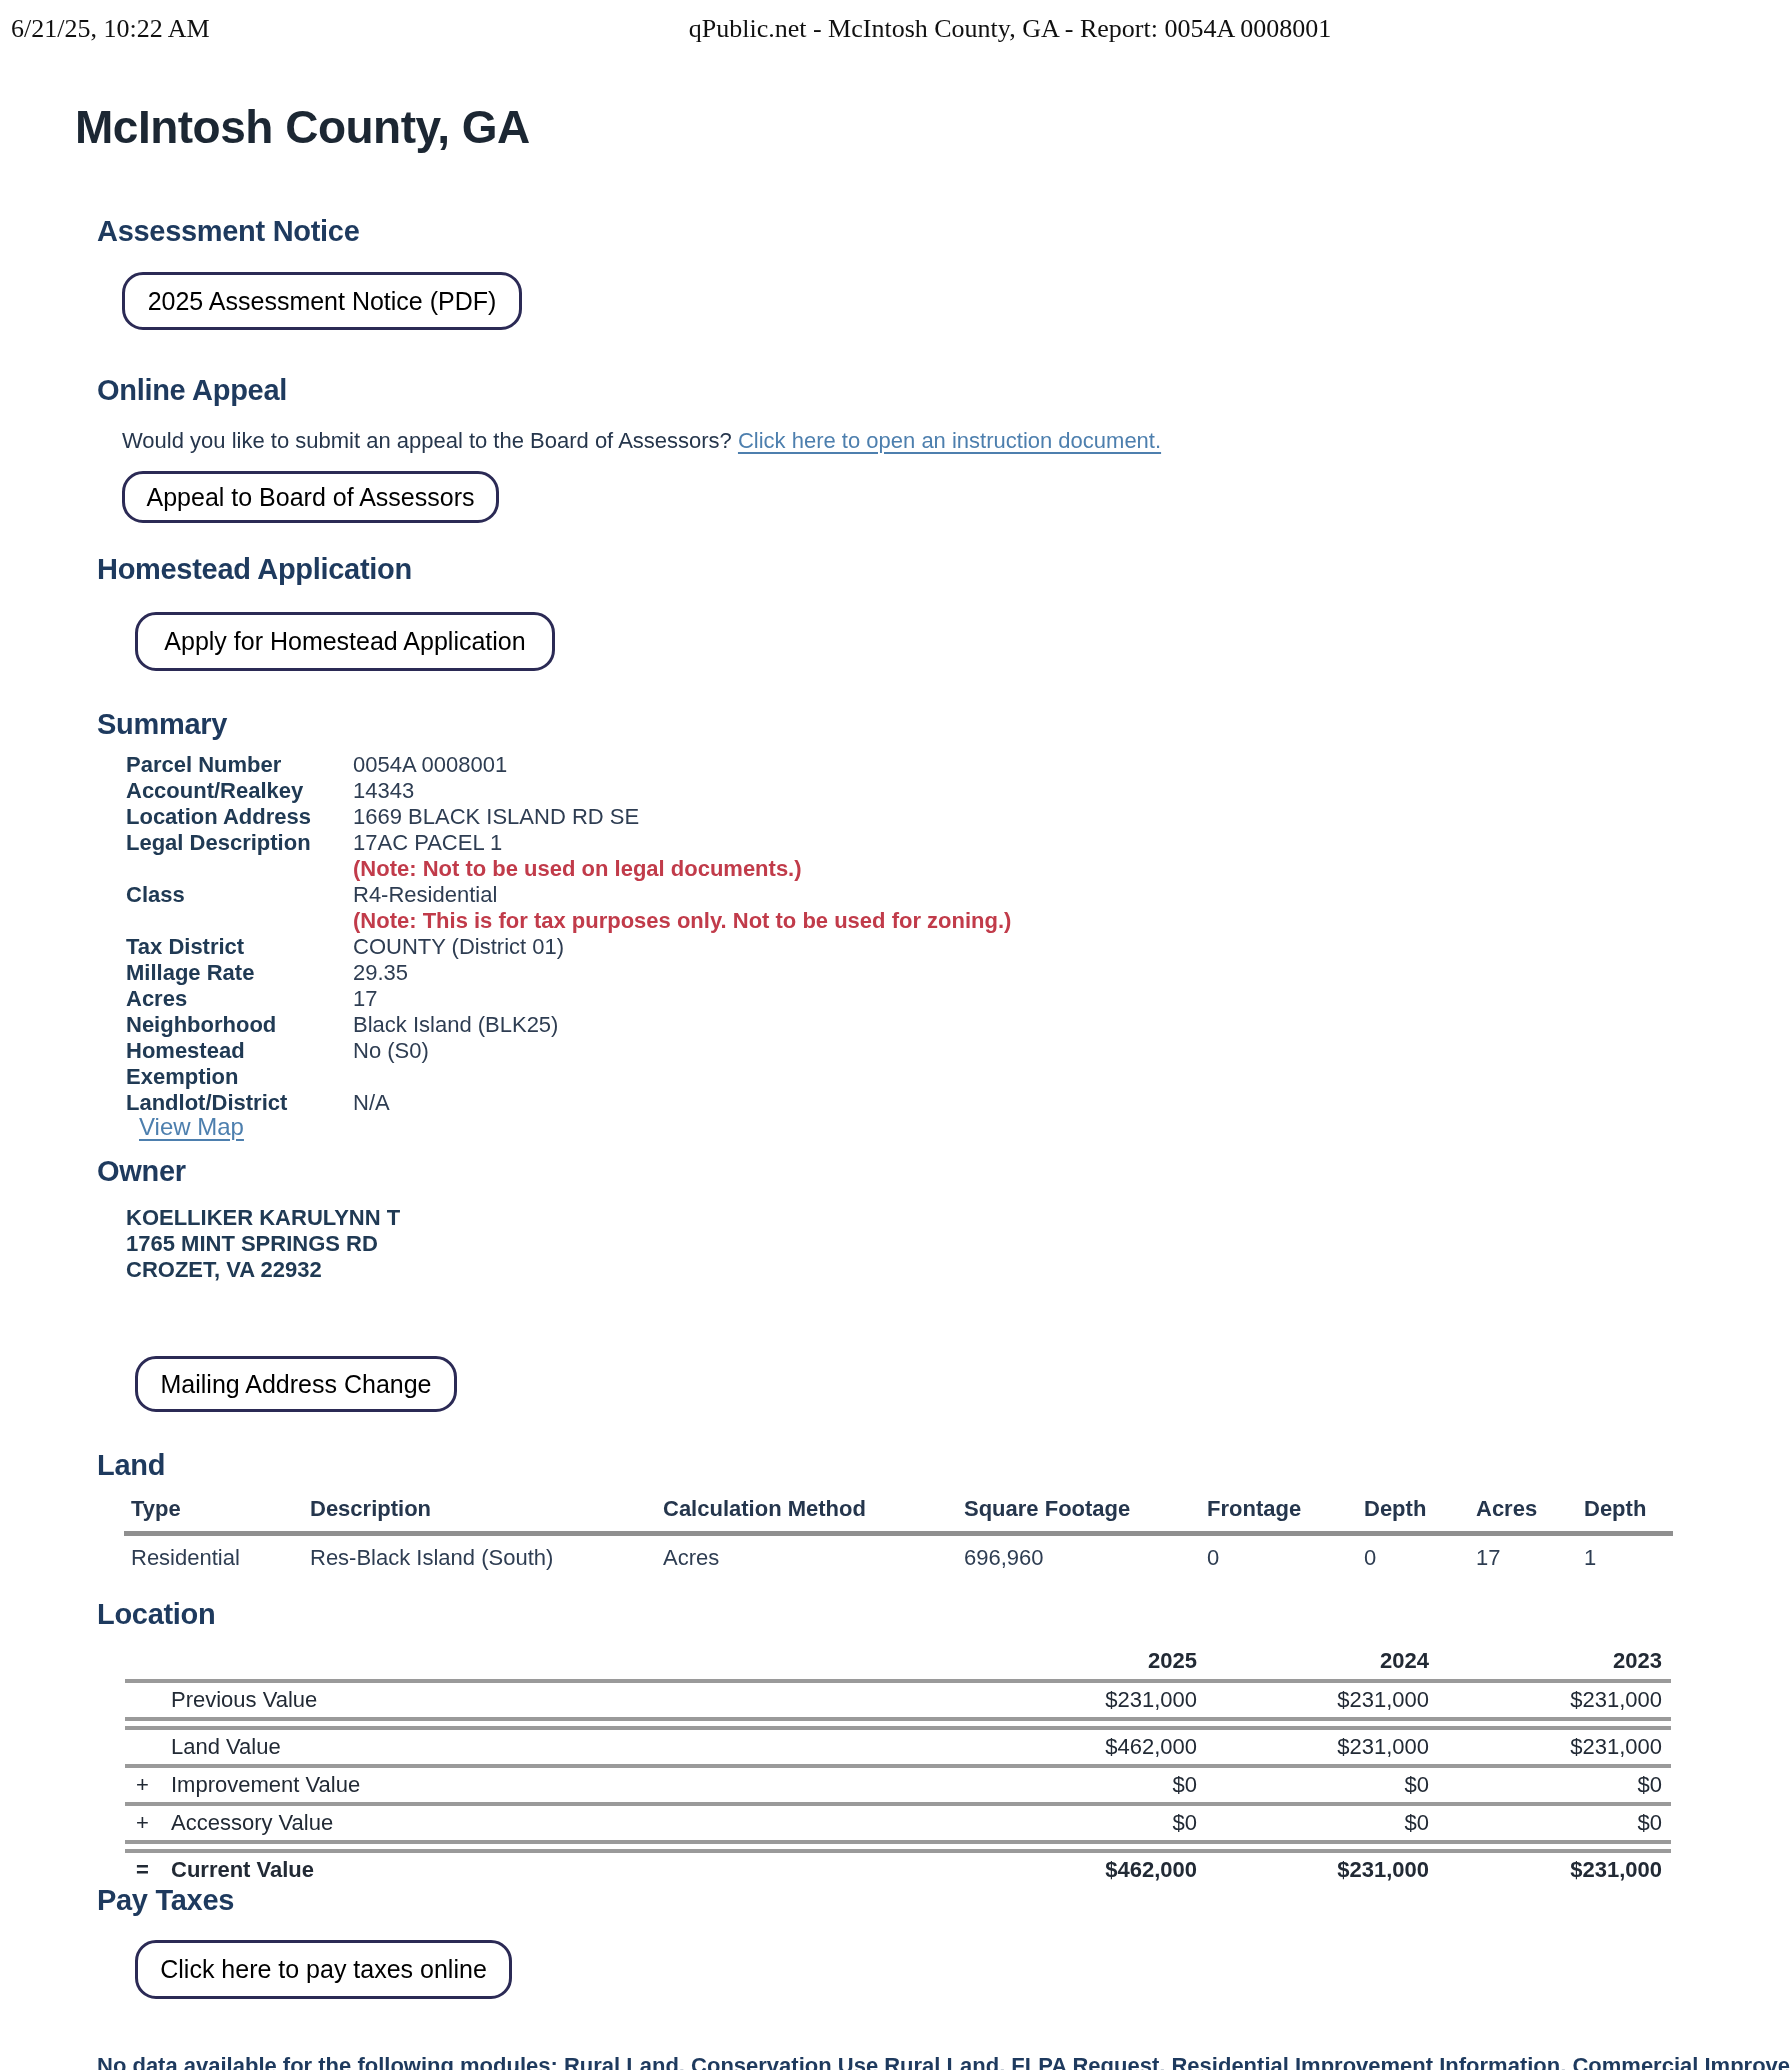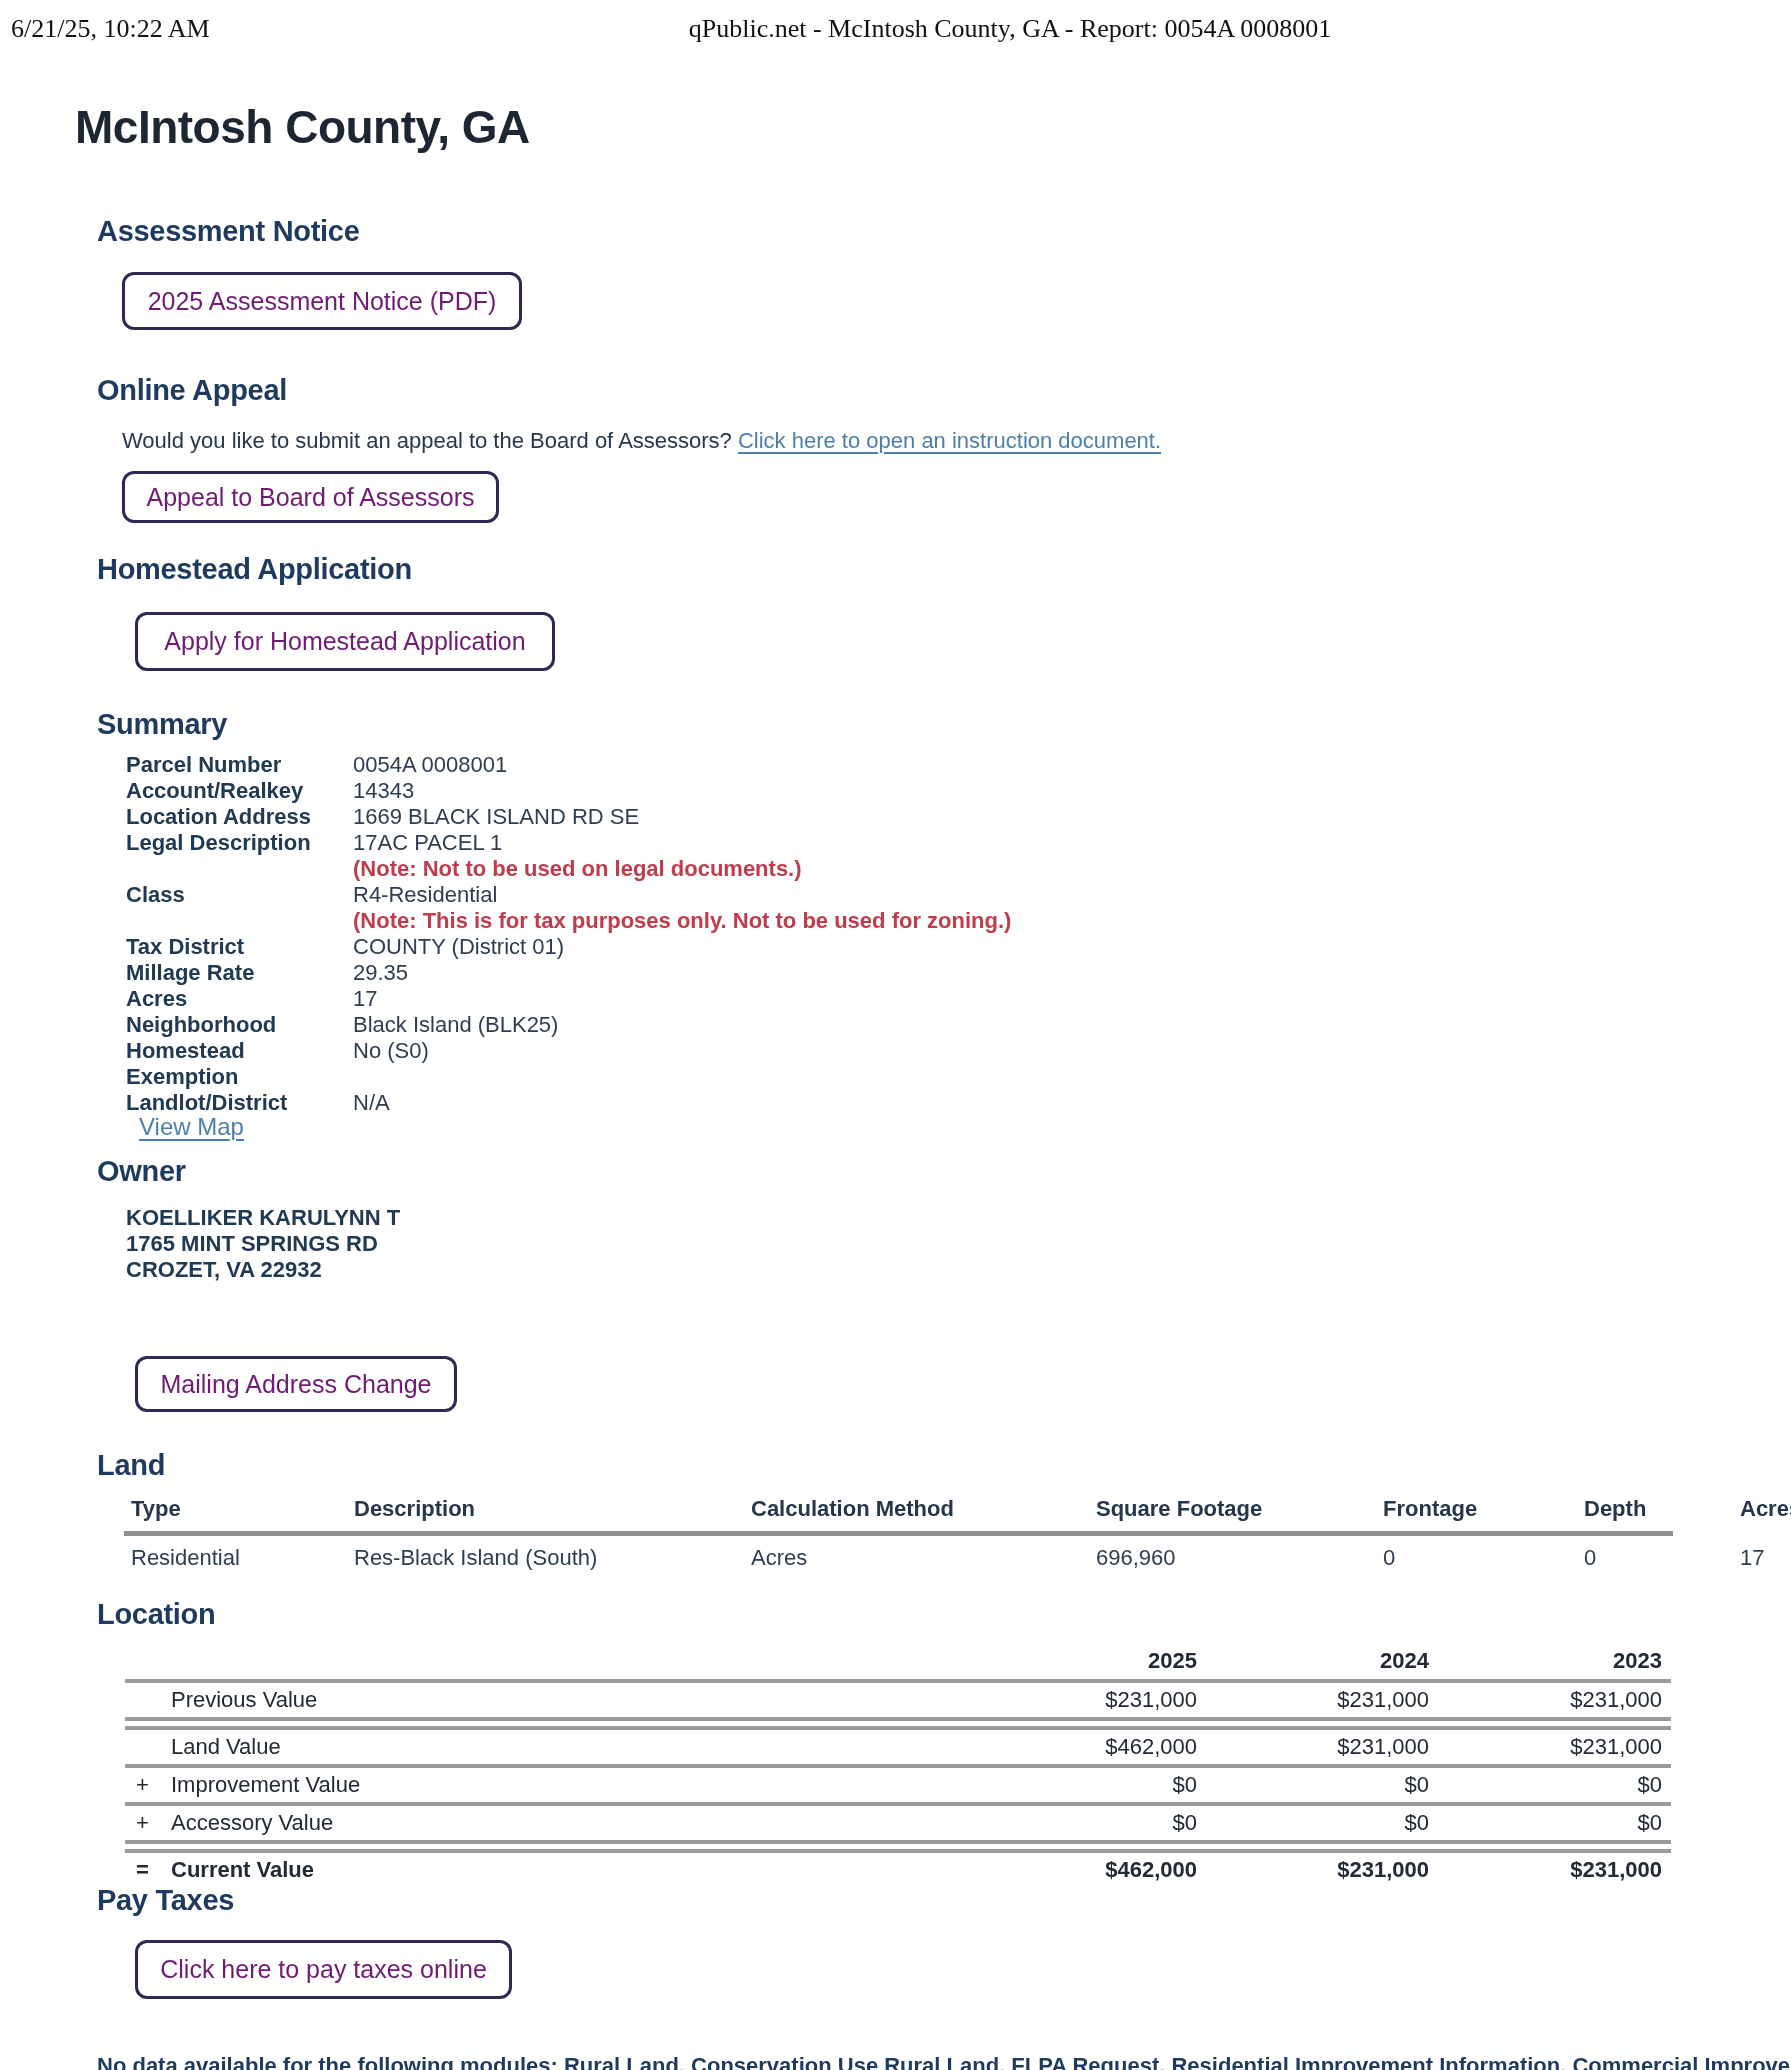--- a/index.html
+++ b/index.html
@@ -17,43 +17,43 @@
   .h2{position:absolute;left:97px;font-size:29px;font-weight:700;color:#1e3a5e;letter-spacing:-0.3px;}
   #h-assessment{top:215px;}
   #h-appeal{top:374px;}
   #h-homestead{top:553px;}
   #h-summary{top:708px;}
   #h-owner{top:1155px;}
   #h-land{top:1449px;}
   #h-valuation{top:1598px;}
   #h-paytaxes{top:1884px;}
   
-  .obtn{position:absolute;box-sizing:border-box;background:#fff;border:3px solid #2b2a55;border-radius:12px;
-    color:#701a75;font-size:25px;font-family:inherit;display:flex;align-items:center;justify-content:center;
+  .obtn{position:absolute;box-sizing:border-box;background:#fff;border:3px solid #2b2a55;border-radius:21px;
+    color:#000000;font-size:25px;font-family:inherit;display:flex;align-items:center;justify-content:center;
     cursor:pointer;white-space:nowrap;}
   #btn-assessment{left:122px;top:272px;width:400px;height:58px;}
   #btn-appeal{left:122px;top:471px;width:377px;height:52px;}
   #btn-homestead{left:135px;top:612px;width:420px;height:59px;}
   #btn-mailing{left:135px;top:1356px;width:322px;height:56px;}
   #btn-paytaxes{left:135px;top:1940px;width:377px;height:59px;}
   
   .appeal-line{position:absolute;left:122px;top:428px;font-size:22px;color:#26364c;white-space:nowrap;}
   a.link{color:#4d7fae;text-decoration:underline;text-decoration-thickness:2px;text-underline-offset:4px;cursor:pointer;}
   
   .summary-table{position:absolute;left:126px;top:752px;font-size:22px;line-height:26px;}
   .srow{display:flex;}
   .srow .lbl{width:227px;flex:0 0 227px;font-weight:700;color:#203a54;}
   .srow .val{color:#2e3d52;white-space:nowrap;}
   .srow .note{color:#c13b4a;font-weight:700;white-space:nowrap;}
   .view-map{position:absolute;left:139px;top:1113px;font-size:24px;}
   
   .owner-block{position:absolute;left:126px;top:1205px;font-size:22px;line-height:26px;font-weight:700;color:#203a54;}
   
   .land-table{position:absolute;left:124px;top:1496px;width:1549px;font-size:22px;}
-  .land-row{display:grid;grid-template-columns:179px 353px 301px 243px 157px 112px 108px auto;padding-left:7px;box-sizing:border-box;gap:44px;}
+  .land-row{display:grid;grid-template-columns:179px 353px 301px 243px 157px 112px 108px auto;padding-left:7px;box-sizing:border-box;}
   .land-head{font-weight:700;color:#25364d;padding-bottom:9px;border-bottom:5px solid #8f8f8f;}
   .land-data{padding-top:9px;color:#2e3d52;}
   
   .valuation-table{position:absolute;left:125px;top:1643px;width:1546px;font-size:22px;color:#222a35;}
   .vrow{display:grid;grid-template-columns:35px 794px 232px 232px 233px;align-items:center;height:34px;padding-left:11px;box-sizing:border-box;}
   .vrow .num{text-align:right;}
   .vrow .sign{color:#222a35;}
   .vrow.vhead{font-weight:700;height:36px;}
   .vrow.vbold{font-weight:700;}
   .sep{border-top:4px solid #9a9a9a;}

